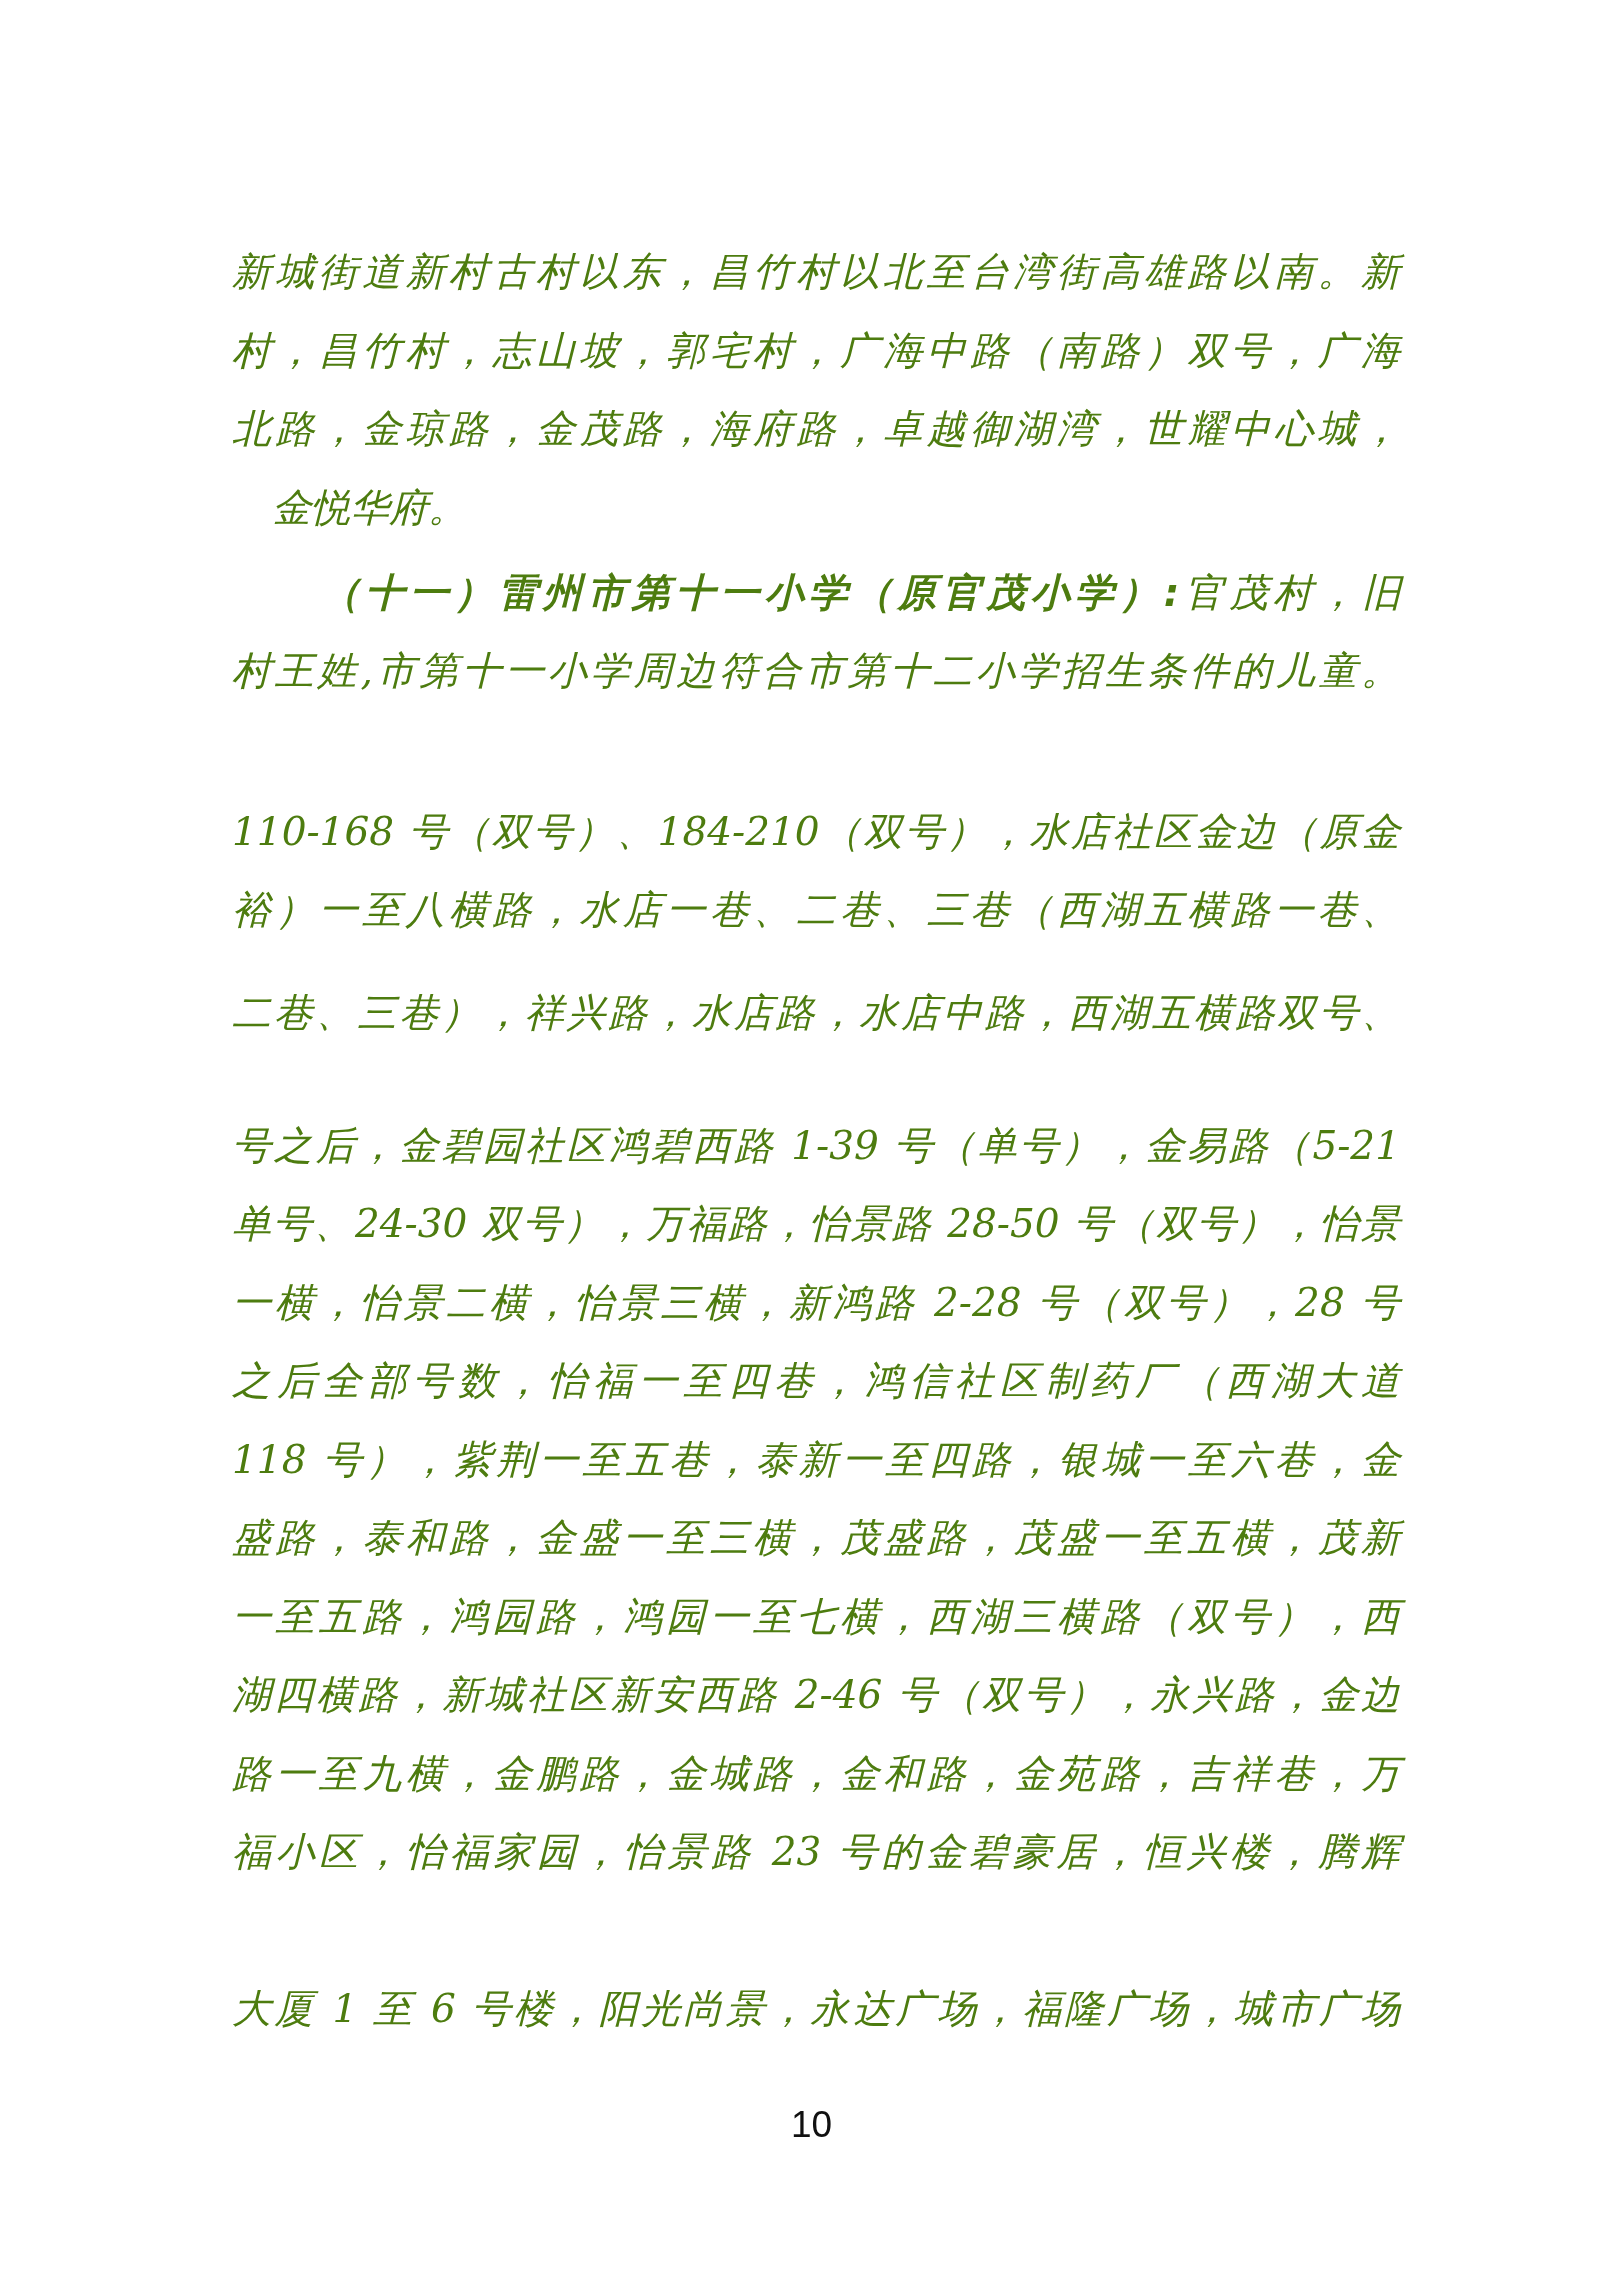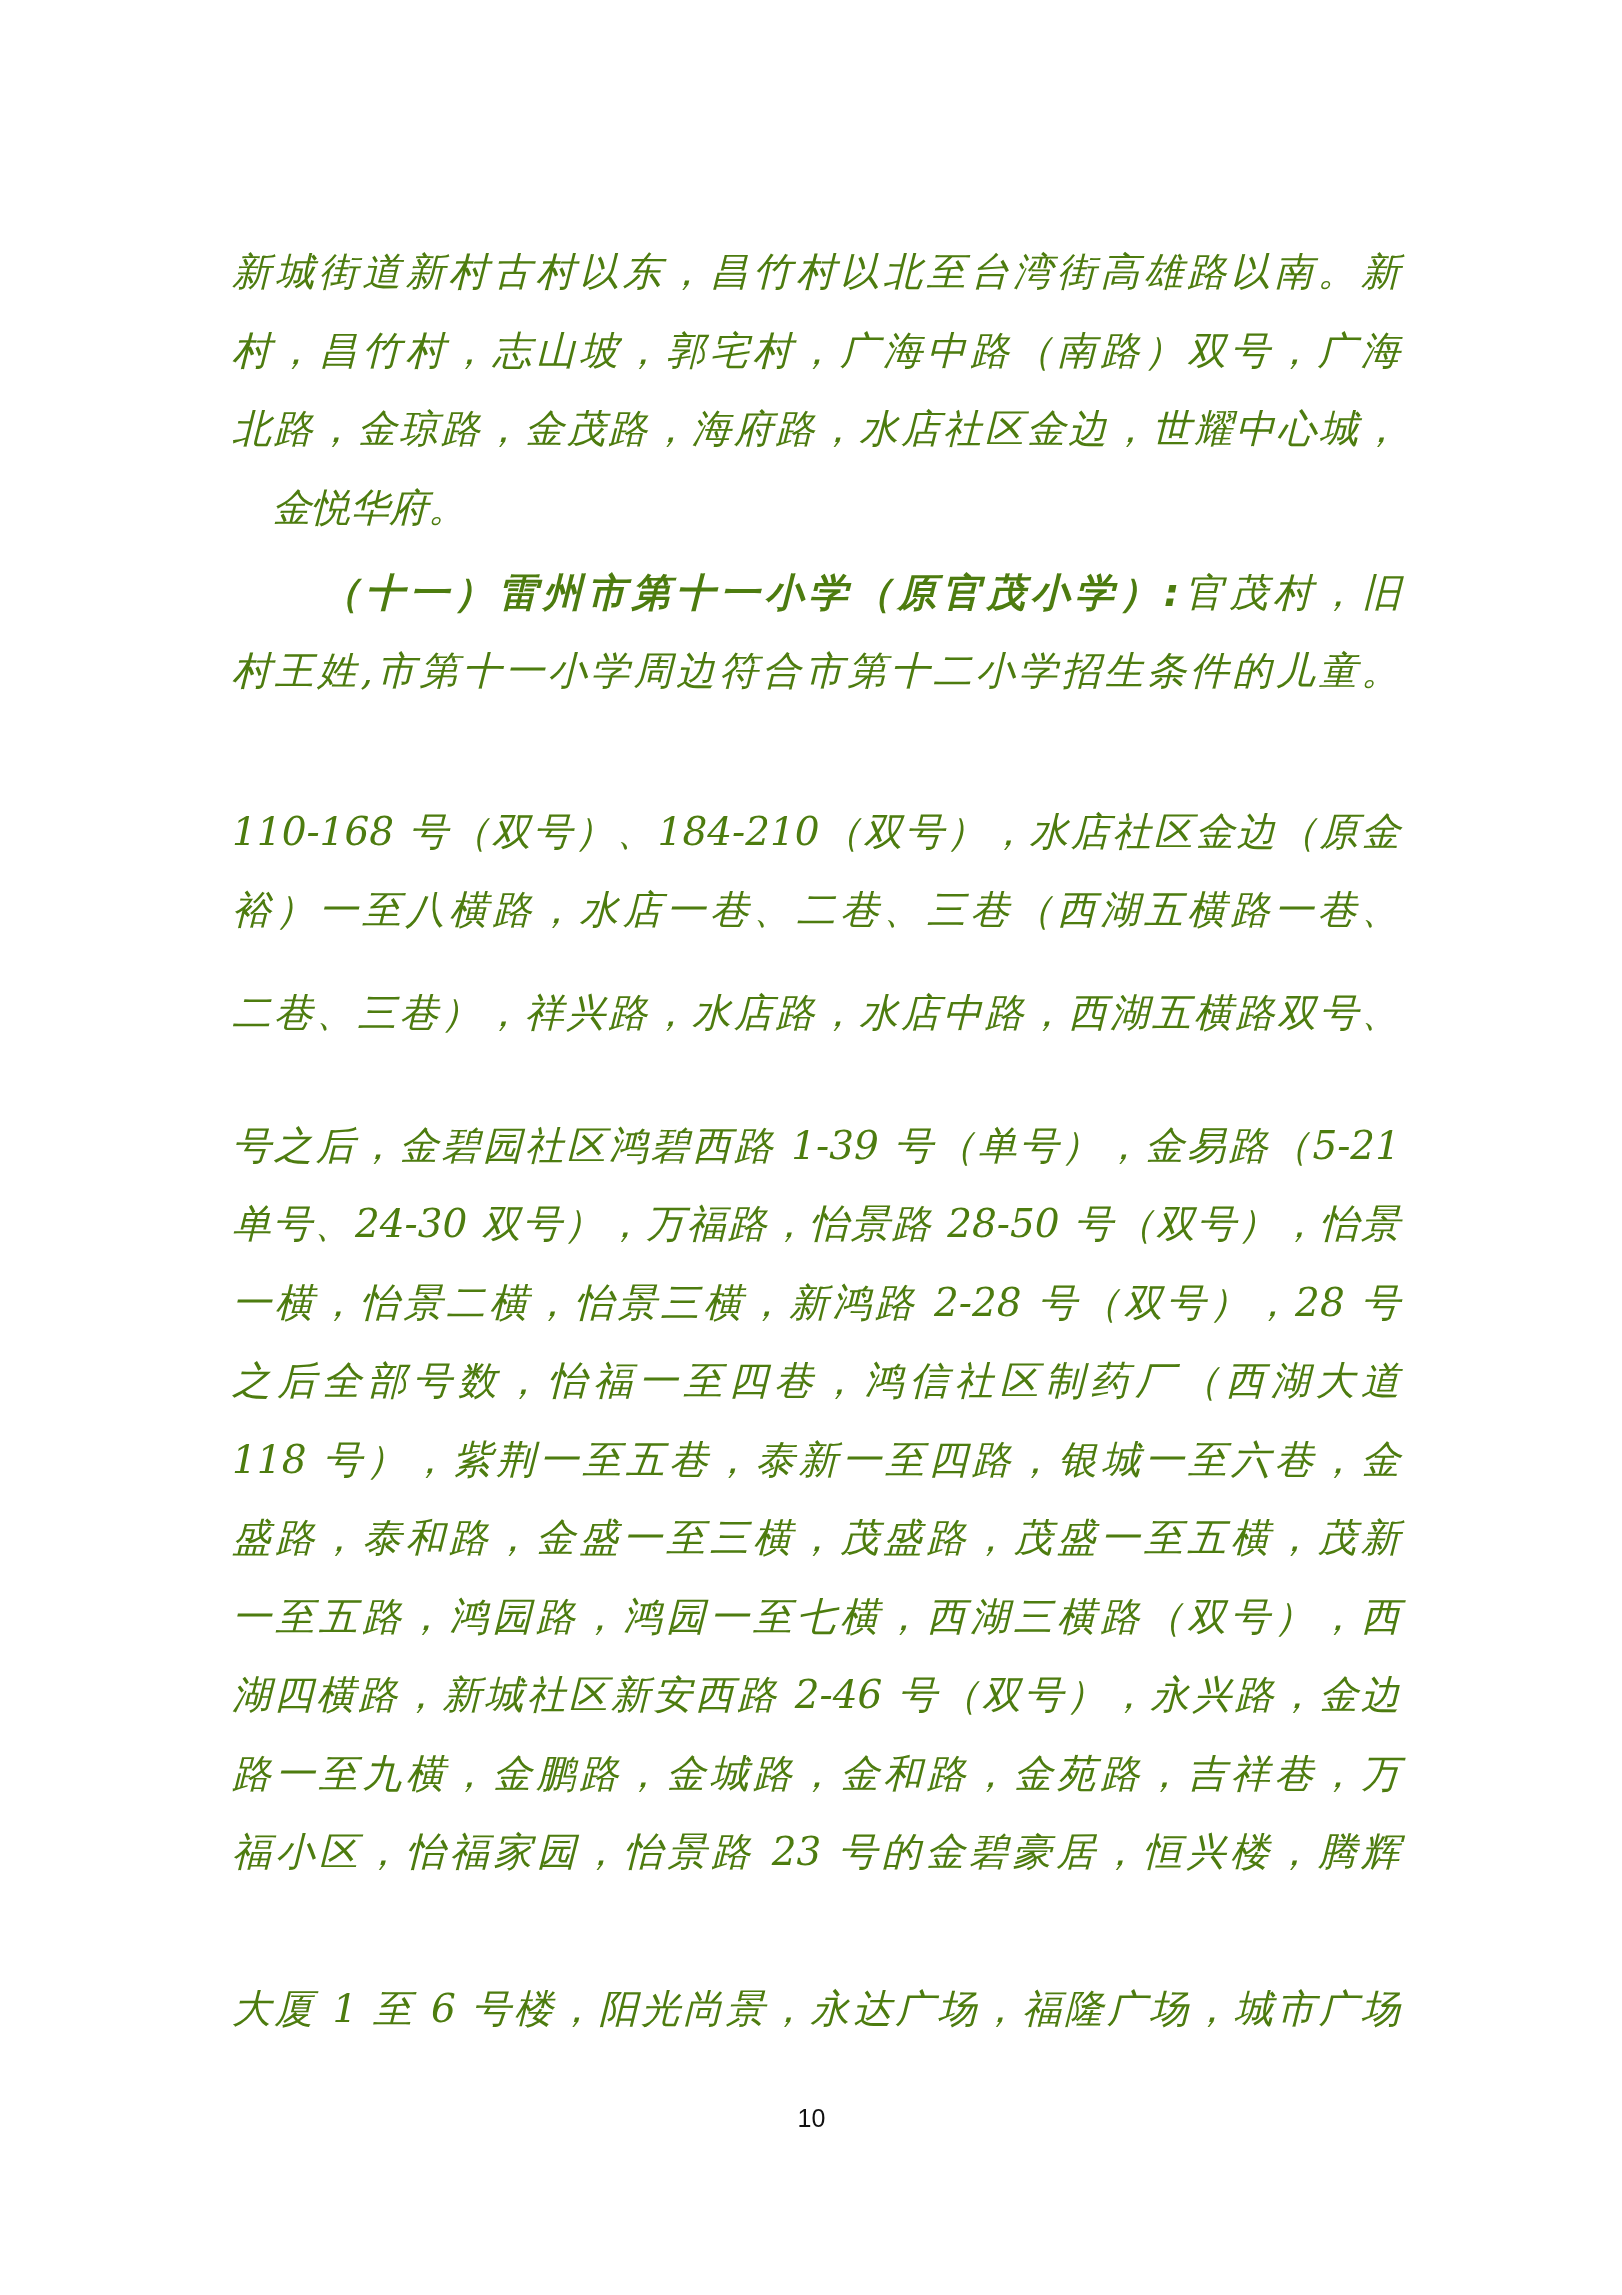--- a/index.html
+++ b/index.html
@@ -21,32 +21,32 @@
   }
   .line.last { text-align-last: left; margin-left: 40px; }
   .line.indent { left: 321px; width: 1080px; }
   .bold { font-weight: bold; font-family: "DejaVu Sans", "Liberation Sans", sans-serif; }
   .page-number {
     position: absolute;
     left: 0; width: 1623px;
     top: 2104px;
     text-align: center;
     font-family: "Liberation Sans", "DejaVu Sans", sans-serif;
-    font-size: 25px;
+    font-size: 37px;
     color: #111111;
   }
 </style>
 </head>
 <body>
 
 <div class="page">
 
   <div class="line" style="top:242px;">新城街道新村古村以东，昌竹村以北至台湾街高雄路以南。新</div>
   <div class="line" style="top:321px;">村，昌竹村，志山坡，郭宅村，广海中路（南路）双号，广海</div>
-  <div class="line" style="top:399px;">北路，金琼路，金茂路，海府路，水店社区金边，世耀中心城，</div>
+  <div class="line" style="top:399px;">北路，金琼路，金茂路，海府路，卓越御湖湾，世耀中心城，</div>
   <div class="line last" style="top:478px;">金悦华府。</div>
 
   <div class="line indent" style="top:563px;">
     <span class="bold">（十一）雷州市第十一小学（原官茂小学）:</span><span>官茂村，旧</span>
   </div>
   <div class="line" style="top:641px;">村王姓,市第十一小学周边符合市第十二小学招生条件的儿童。</div>
 
   <div class="line" style="top:802px;">110-168 号（双号）、184-210（双号），水店社区金边（原金</div>
   <div class="line" style="top:880px;">裕）一至八横路，水店一巷、二巷、三巷（西湖五横路一巷、</div>
   <div class="line" style="top:959px;margin-top:24px;">二巷、三巷），祥兴路，水店路，水店中路，西湖五横路双号、</div>

